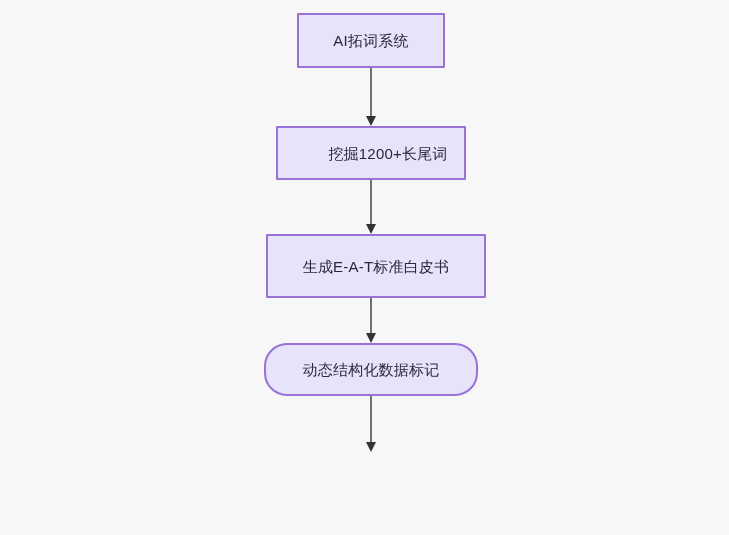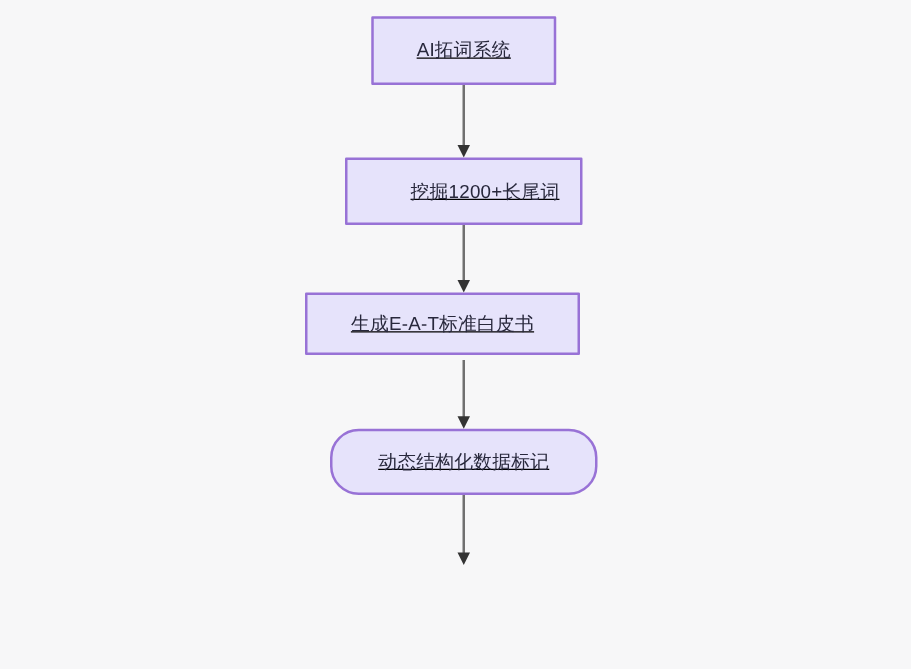--- a/index.html
+++ b/index.html
@@ -23,21 +23,20 @@
   .node {
     position: absolute;
     box-sizing: border-box;
     background: #e6e3fb;
     border: 2px solid #9872d6;
     border-radius: 1px;
     display: flex;
     align-items: center;
     justify-content: center;
     z-index: 2;
-    text-decoration: underline;
   }
   .node-label {
     font-size: 15px;
     line-height: 1;
     color: #28283c;
     letter-spacing: 0.2px;
     white-space: nowrap;
     text-align: center;
     font-family: "Liberation Sans", "DejaVu Sans", sans-serif;
   }
@@ -84,21 +83,21 @@
   </div>
 
   <div class="node" style="left:297px; top:13px; width:148px; height:55px;">
     <span class="node-label">AI拓词系统</span>
   </div>
 
   <div class="node" style="left:276px; top:126px; width:190px; height:54px;padding-left:34px;">
     <span class="node-label">挖掘1200+长尾词</span>
   </div>
 
-  <div class="node" style="left:244px; top:234px; width:220px; height:50px;">
+  <div class="node" style="left:266px; top:234px; width:220px; height:64px;">
     <span class="node-label">生成E-A-T标准白皮书</span>
   </div>
 
   <div class="node" style="left:264px; top:343px; width:214px; height:53px;border-radius:23px;">
     <span class="node-label">动态结构化数据标记</span>
   </div>
 
 
 </div>
 

